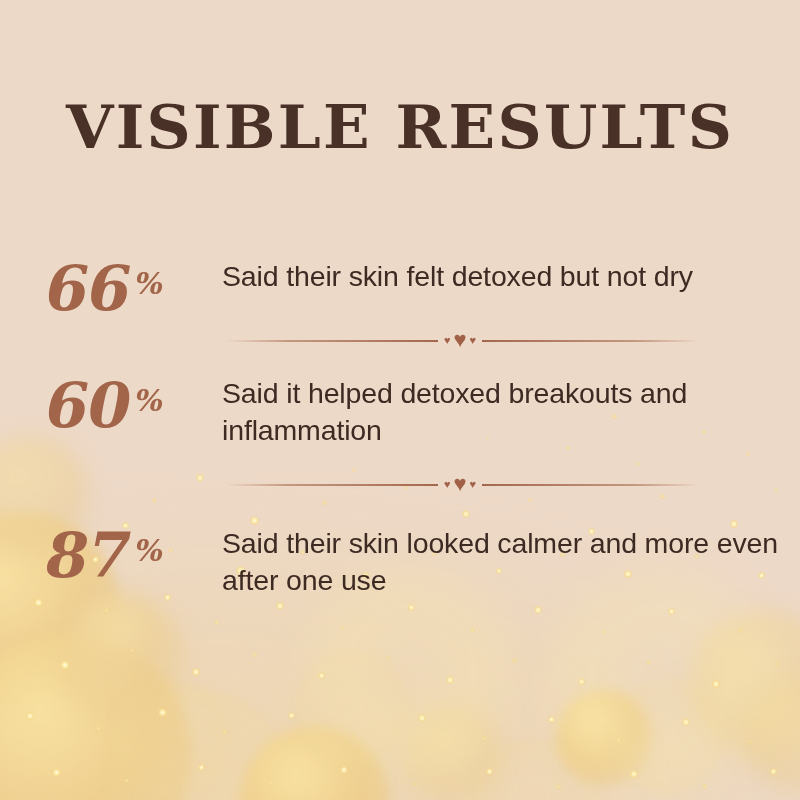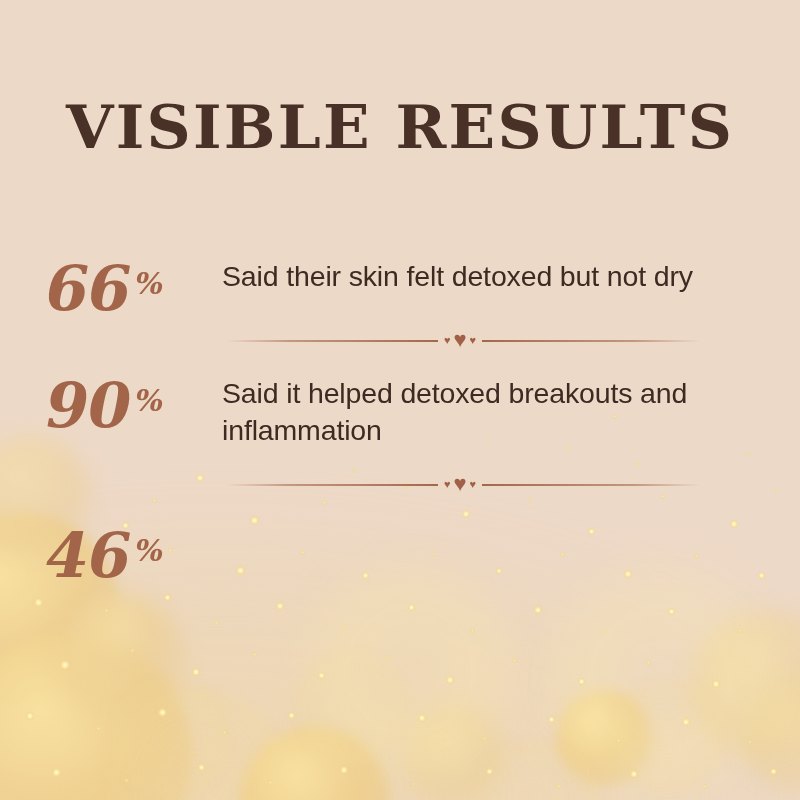--- a/index.html
+++ b/index.html
@@ -349,38 +349,39 @@
         <div class="hearts">
           <span class="heart small">♥</span>
           <span class="heart big">♥</span>
           <span class="heart small">♥</span>
         </div>
         <div class="rule-right"></div>
       </div>
 
       <div class="stat-row" style="margin-top:22px;">
         <div class="stat-figure">
-          <span class="stat-number">90</span>
+          <span class="stat-number">60</span>
           <span class="stat-pct">%</span>
         </div>
         <div class="stat-text">Said it helped detoxed breakouts and inflammation</div>
       </div>
 
       <div class="divider" style="margin-top:22px;">
         <div class="rule-left"></div>
         <div class="hearts">
           <span class="heart small">♥</span>
           <span class="heart big">♥</span>
           <span class="heart small">♥</span>
         </div>
         <div class="rule-right"></div>
       </div>
 
       <div class="stat-row" style="margin-top:28px;">
         <div class="stat-figure">
-          <span class="stat-number">46</span>
+          <span class="stat-number">87</span>
           <span class="stat-pct">%</span>
         </div>
+        <div class="stat-text">Said their skin looked calmer and more even after one use</div>
       </div>
 
     </div>
   </div>
 </div>
 
 </body></html>

